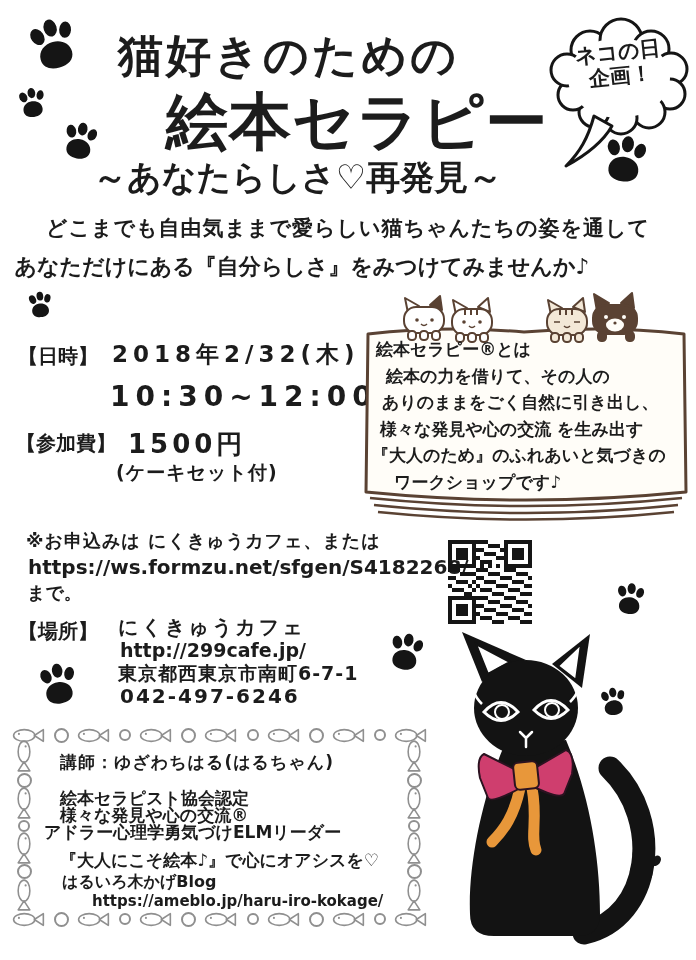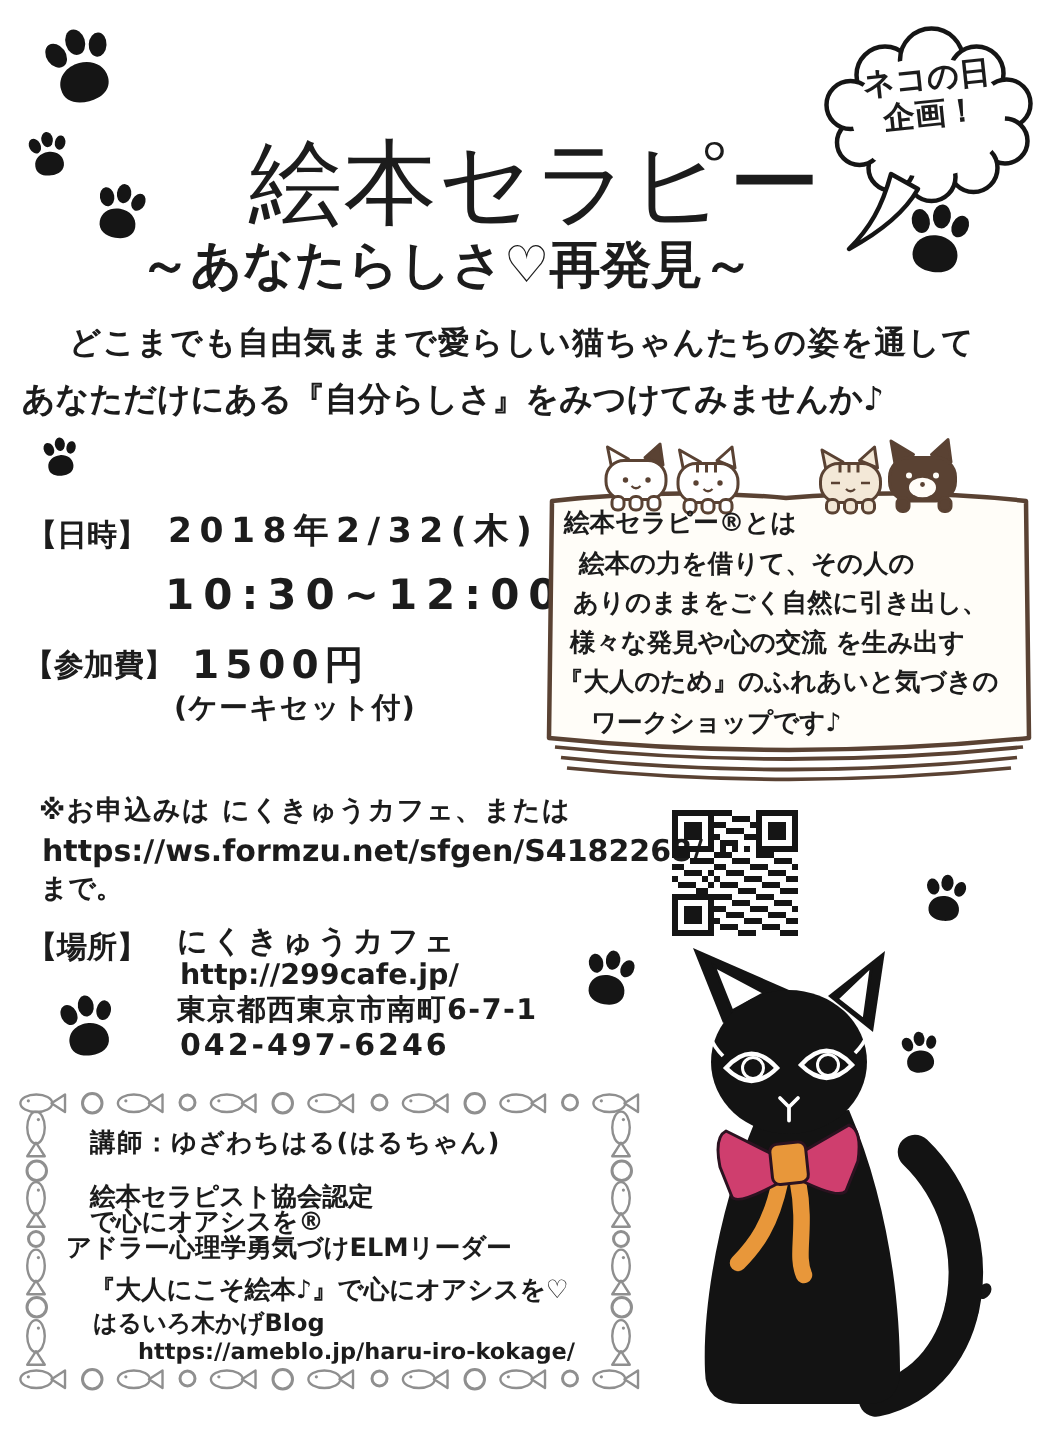--- a/index.html
+++ b/index.html
@@ -86,21 +86,22 @@
       <circle cx="29" cy="58" r="16"></circle>
     </g>
     <ellipse cx="81" cy="66" rx="51" ry="40" fill="#fff"></ellipse>
     <path d="M56,104 C50,126 42,140 28,154 C50,142 66,128 74,114 Z" fill="#fff" stroke="#151515" stroke-width="3" stroke-linejoin="round"></path>
   </svg>
   <div class="abs" style="left:552px;top:40px;width:134px;text-align:center;transform:rotate(-6deg)">
     <div class="t" style="font-size:21px">ネコの日</div>
     <div class="t" style="font-size:21px">企画！</div>
   </div>
 
-  <div class="abs t" style="left:166px;top:86px;font-size:62px;font-weight:400;letter-spacing:1px">絵本セラピー</div>
+  <div class="abs t" style="left:118px;top:30px;font-size:45px;letter-spacing:3px">猫好きのための</div>
+  <div class="abs t" style="left:166px;top:86px;font-size:62px;font-weight:700;letter-spacing:1px">絵本セラピー</div>
   <div class="abs t" style="left:93px;top:158px;font-size:34px">～あなたらしさ♡再発見～</div>
 
   <div class="abs t" style="left:0;top:216px;width:696px;text-align:center;font-size:21px;letter-spacing:1px">どこまでも自由気ままで愛らしい猫ちゃんたちの姿を通して</div>
   <div class="abs t" style="left:0;top:254px;width:604px;text-align:center;font-size:22px">あなただけにある『自分らしさ』をみつけてみませんか♪</div>
 
   <div class="abs t" style="left:18px;top:345px;font-size:20px">【日時】</div>
   <div class="abs t" style="left:112px;top:341px;font-size:23px;letter-spacing:5px">2018年2/32(木)</div>
   <div class="abs t" style="left:110px;top:381px;font-size:28px;letter-spacing:6px">10:30~12:00</div>
   <div class="abs t" style="left:16px;top:432px;font-size:20px">【参加費】</div>
   <div class="abs t" style="left:128px;top:430px;font-size:26px;letter-spacing:4px">1500円</div>
@@ -501,21 +502,21 @@
         <use href="#sym-fish"></use>
       </svg>
       <span class="bubble" style="width:11px;height:11px"></span>
       <svg class="fishicon v" viewBox="0 0 64 32">
         <use href="#sym-fish"></use>
       </svg>
     </div>
 
   <div class="abs t" style="left:60px;top:753px;font-size:17px;letter-spacing:1px">講師：ゆざわちはる(はるちゃん)</div>
   <div class="abs t" style="left:60px;top:789px;font-size:17px">絵本セラピスト協会認定</div>
-  <div class="abs t" style="left:60px;top:806px;font-size:17px">で心にオアシスを®</div>
+  <div class="abs t" style="left:60px;top:806px;font-size:17px">様々な発見や心の交流®</div>
   <div class="abs t" style="left:44px;top:823px;font-size:17px">アドラー心理学勇気づけELMリーダー</div>
   <div class="abs t" style="left:60px;top:851px;font-size:17px">『大人にこそ絵本♪』で心にオアシスを♡</div>
   <div class="abs t" style="left:62px;top:873px;font-size:16px">はるいろ木かげBlog</div>
   <div class="abs t" style="left:92px;top:893px;font-size:15px">https://ameblo.jp/haru-iro-kokage/</div>
 
   <svg class="abs" viewBox="0 0 224 320" style="left:444px;top:630px;width:224px;height:320px">
 
     <path d="M140,303 C208,288 220,190 166,138" fill="none" stroke="#131313" stroke-width="23" stroke-linecap="round"></path>
 
     <path d="M60,116 C38,168 24,235 26,284 Q26,306 50,306 L134,306 Q156,306 156,284 C156,230 146,166 122,110 Z" fill="#131313"></path>

